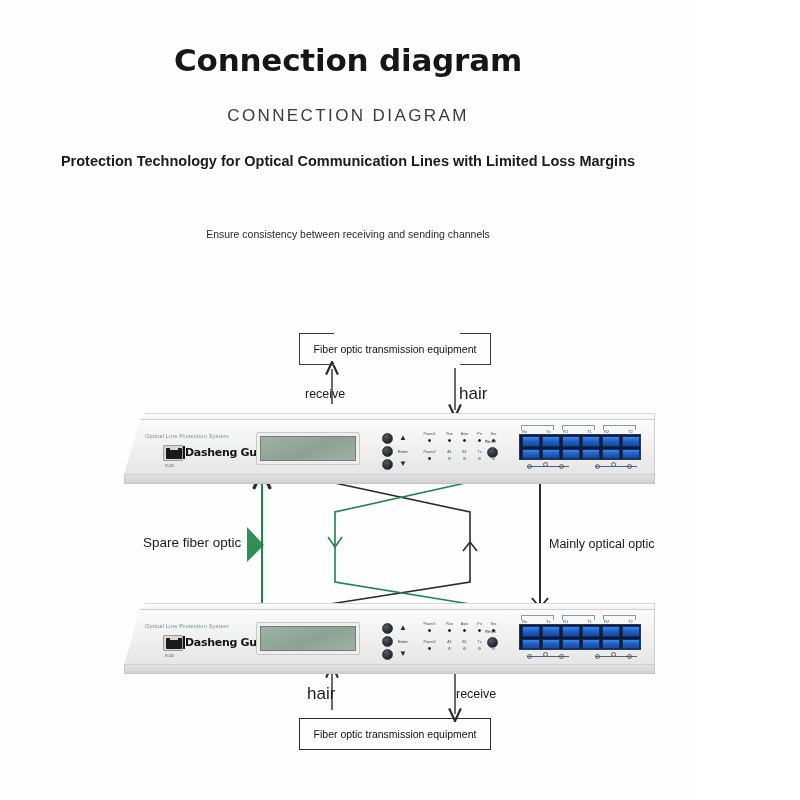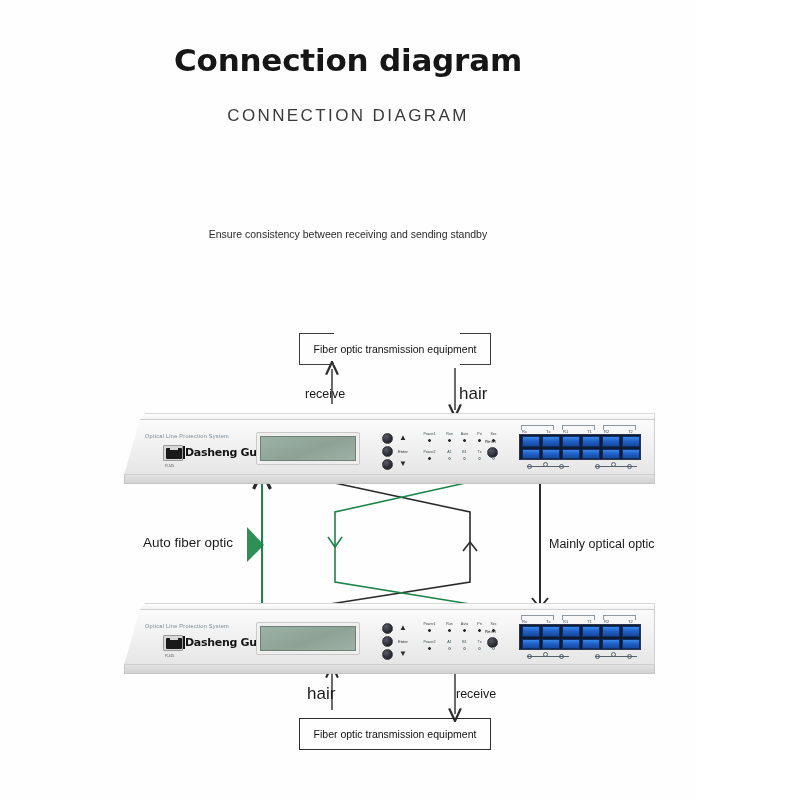--- a/index.html
+++ b/index.html
@@ -246,21 +246,22 @@
     position: absolute; height: 0.6px; background: #55606b;
   }
 </style>
 </head>
 <body>
 
 <div id="page">
 
   <div class="hdr" id="title">Connection diagram</div>
   <div class="hdr" id="subtitle">CONNECTION DIAGRAM</div>
-  <div class="hdr" id="tagline3">Ensure consistency between receiving and sending standby</div>
+  <div class="hdr" id="tagline1">Protection Technology for Optical Communication Lines with Limited Loss Margins</div>
+  <div class="hdr" id="tagline3">Ensure consistency between receiving and sending channels</div>
 
   <svg id="wires" viewBox="0 0 800 800">
     <defs>
       <marker id="ah-green" markerWidth="9" markerHeight="9" refX="4.2" refY="4.4" orient="auto">
         <path d="M0.6,0.6 L8,4.4 L0.6,8.2" fill="none" stroke="#1e8449" stroke-width="1.3"></path>
       </marker>
       <marker id="ah-black" markerWidth="9" markerHeight="9" refX="4.2" refY="4.4" orient="auto">
         <path d="M0.6,0.6 L8,4.4 L0.6,8.2" fill="none" stroke="#2b2b2b" stroke-width="1.3"></path>
       </marker>
       <marker id="ah-black-solid" markerWidth="11" markerHeight="11" refX="5" refY="5.2" orient="auto">
@@ -298,21 +299,21 @@
   </div>
 
   <div class="callout" id="callout-bottom">
     <span class="ctext">Fiber optic transmission equipment</span>
   </div>
 
   <div class="alabel" id="lbl-receive-top">receive</div>
   <div class="alabel" id="lbl-hair-top">hair</div>
   <div class="alabel" id="lbl-hair-bottom">hair</div>
   <div class="alabel" id="lbl-receive-bot">receive</div>
-  <div class="alabel" id="lbl-spare">Auto fiber optic</div>
+  <div class="alabel" id="lbl-spare">Spare fiber optic</div>
   <div class="alabel" id="lbl-mainly">Mainly optical optic</div>
 
   <div class="device" id="device-top">
       <div class="chassis-top-strip"></div>
       <div class="chassis-face">
         <div class="brand-line">Optical Line Protection System</div>
         <div class="rj45"></div>
         <div class="rj45-label">RJ45</div>
         <div class="brand-bar"></div>
         <div class="brand-name">Dasheng Guang</div>

